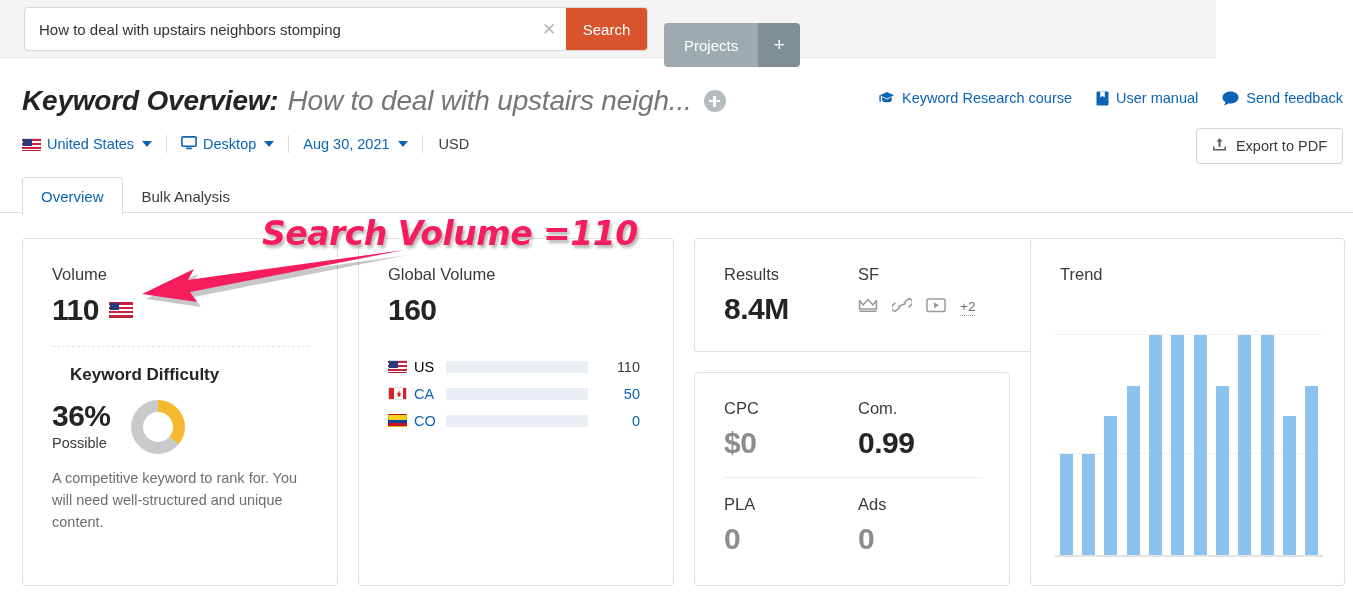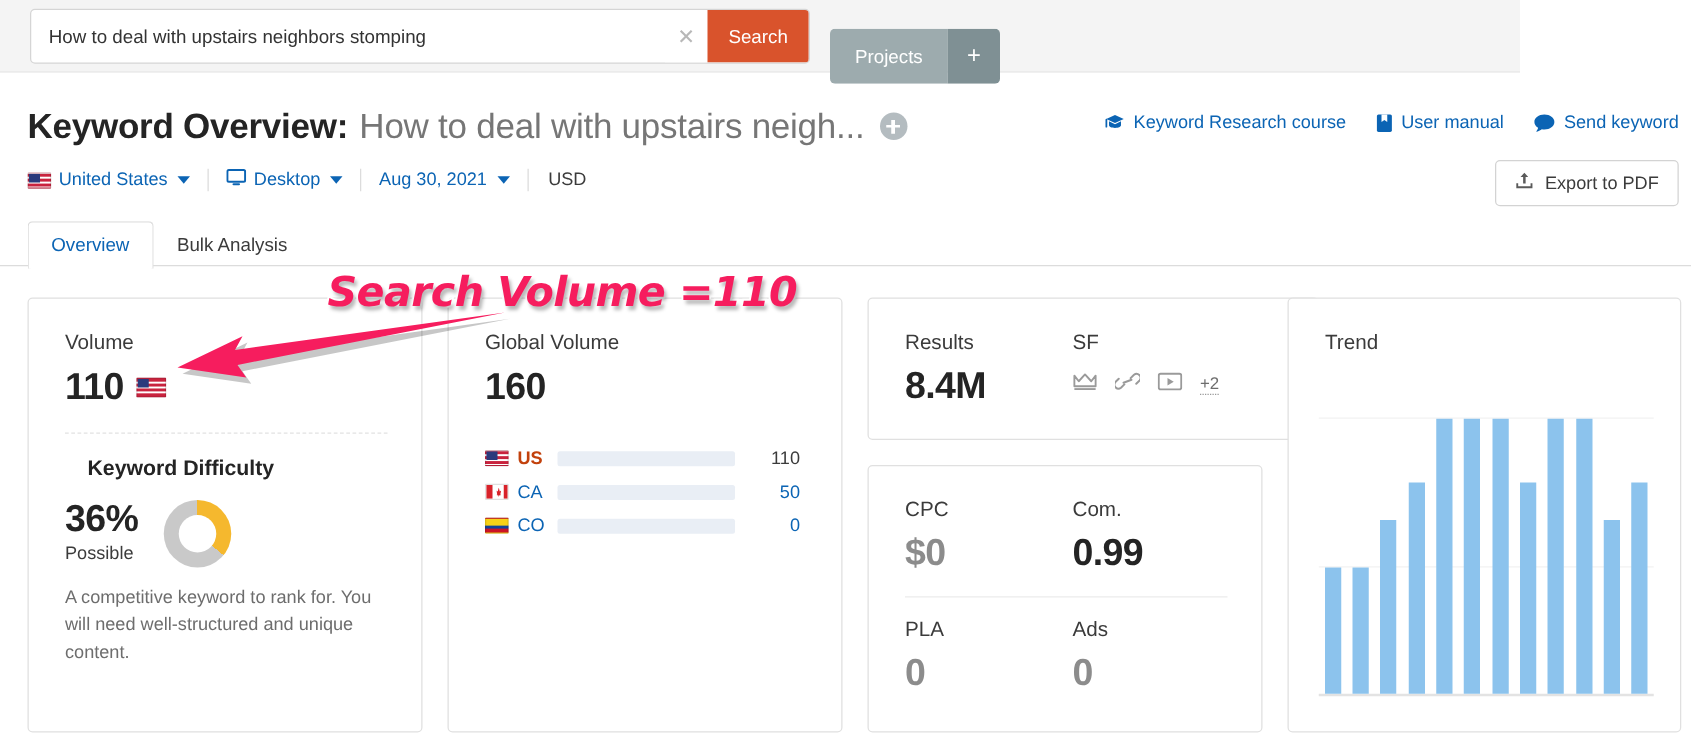--- a/index.html
+++ b/index.html
@@ -57,21 +57,21 @@
   .projects-plus {
     background: #7f9094; color: #ffffff; width: 42px;
     display: flex; align-items: center; justify-content: center;
     font-size: 19px; cursor: pointer;
   }
 
   
   .page-head { position: absolute; left: 0; top: 58px; width: 1353px; }
   .title-row {
     position: absolute; left: 22px; top: 27px;
-    display: flex; align-items: center;
+    display: flex; align-items: center; font-style: italic;
   }
   .title-main { font-size: 28px; font-weight: bold; color: #242424; letter-spacing: -0.2px; }
   .title-kw { font-size: 28px; font-weight: normal; color: #767676; margin-left: 9px; letter-spacing: -0.2px; }
   .title-add {
     width: 22px; height: 22px; border-radius: 50%;
     background: #b4bcc0; margin-left: 12px;
     display: flex; align-items: center; justify-content: center;
     cursor: pointer; position: relative;
   }
   .title-add::before, .title-add::after {
@@ -176,21 +176,21 @@
     font-size: 14.5px; line-height: 22px; color: #6d6d6d;
   }
 
   
   .gv-label { position: absolute; left: 29px; top: 26px; }
   .gv-value { position: absolute; left: 29px; top: 54px; }
   .gv-rows { position: absolute; left: 29px; top: 114px; width: 258px; }
   .gv-row { display: flex; align-items: center; height: 27px; font-size: 14.5px; }
   .gv-cc { display: flex; align-items: center; gap: 7px; width: 58px; }
   .gv-cc-name { color: #0b64b4; cursor: pointer; }
-  .gv-cc-name.dark { color: #c2410c; cursor: default; font-weight: bold; }
+  .gv-cc-name.dark { color: #000000; cursor: default; }
   .gv-bar { width: 142px; height: 12px; background: #e9eef5; border-radius: 2px; overflow: hidden; }
   .gv-bar-fill { height: 100%; border-radius: 2px 0 0 2px; }
   .gv-num { width: 52px; text-align: right; color: #0b64b4; }
   .gv-num.dark { color: #3b3b3b; }
 
   
   .res-label { position: absolute; left: 29px; top: 26px; }
   .res-value { position: absolute; left: 29px; top: 53px; }
   .sf-label { position: absolute; left: 163px; top: 26px; }
   .sf-icons { position: absolute; left: 163px; top: 58px; display: flex; align-items: center; gap: 14px; color: #9a9a9a; }
@@ -266,21 +266,21 @@
           </svg>
       </span>
       <span>User manual</span>
     </div>
     <div class="head-link">
       <span>
         <svg width="17" height="15" viewBox="0 0 17 15">
             <path d="M8.5 0.6C4 .6.5 3.2.5 6.5c0 1.9 1.2 3.6 3 4.7-.2 1.1-.9 2.3-1.6 3.1 1.7-.3 3.4-1 4.6-2 .6.1 1.3.2 2 .2 4.5 0 8-2.6 8-6C16.5 3.2 13 .6 8.5.6z" fill="#0b64b4"></path>
           </svg>
       </span>
-      <span>Send keyword</span>
+      <span>Send feedback</span>
     </div>
   </div>
 
   <div class="filters-row">
     <div class="filt">
       <span class="flag flag-us"></span>
       <span>United States</span>
       <span class="caret"></span>
     </div>
     <div class="filt-sep"></div>

